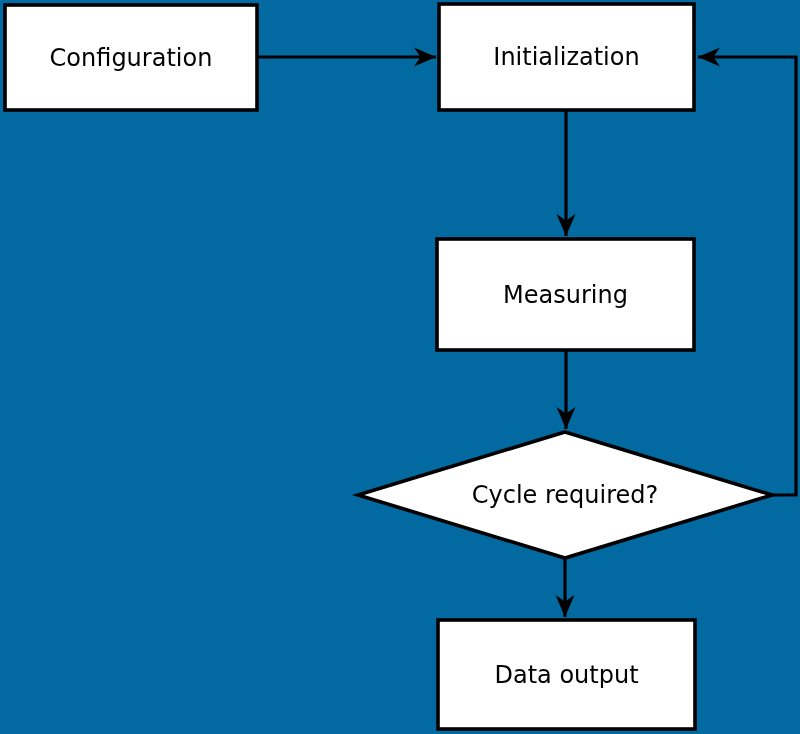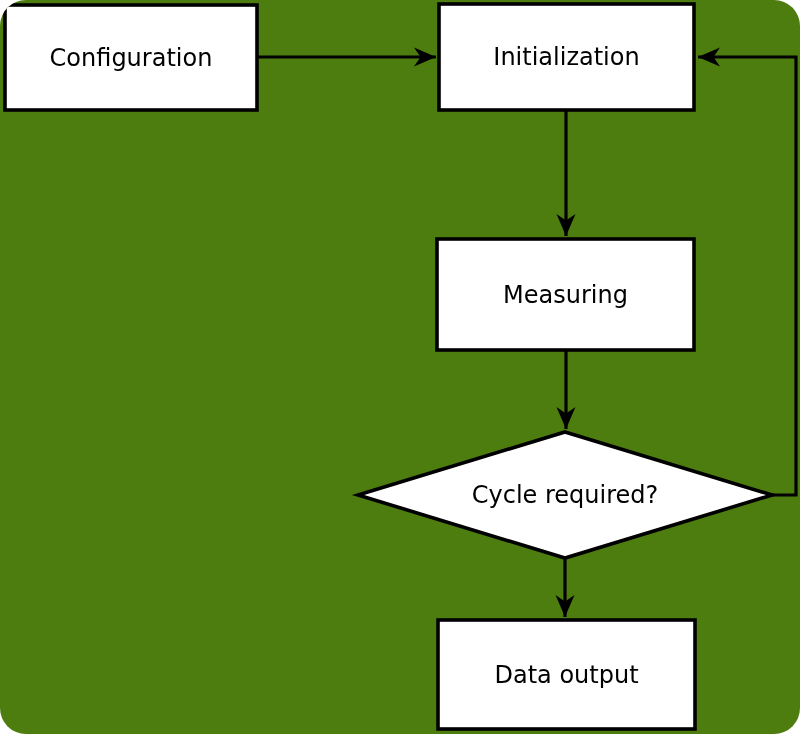--- a/index.html
+++ b/index.html
@@ -4,23 +4,22 @@
 <style>
   html, body {
     margin: 0;
     padding: 0;
     background: #ffffff;
   }
   .canvas {
     position: relative;
     width: 800px;
     height: 734px;
-    background: #4d7c0f;
+    background: #0369a1;
     overflow: hidden;
-    border-radius: 26px;
   }
   .node-shape {
     fill: #ffffff;
     stroke: #000000;
     stroke-width: 3.6px;
   }
   .edge-line {
     fill: none;
     stroke: #000000;
     stroke-width: 3.2px;

